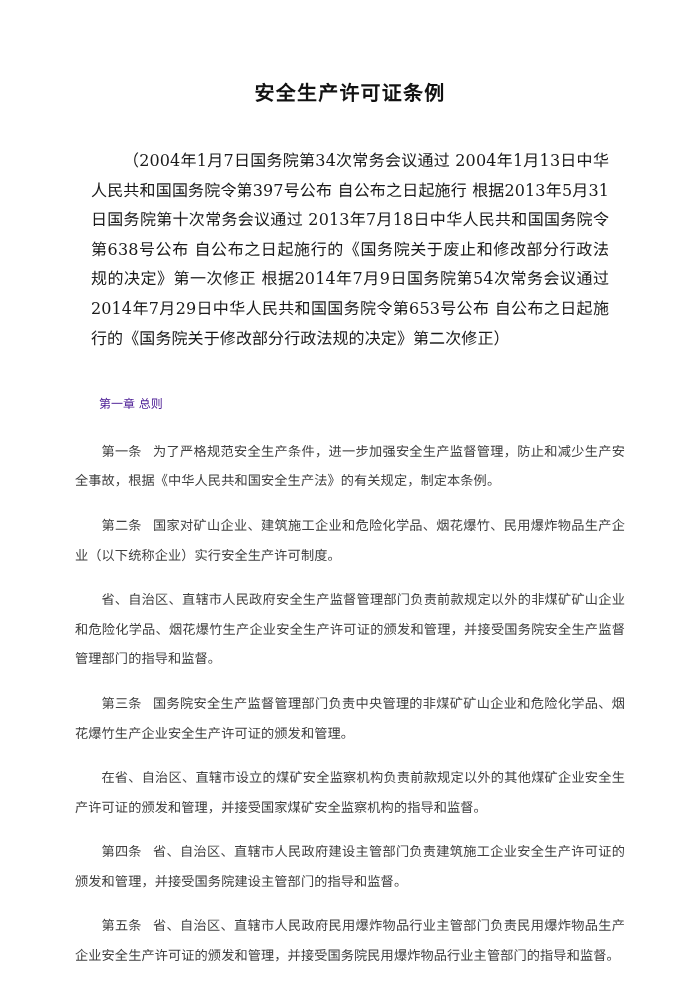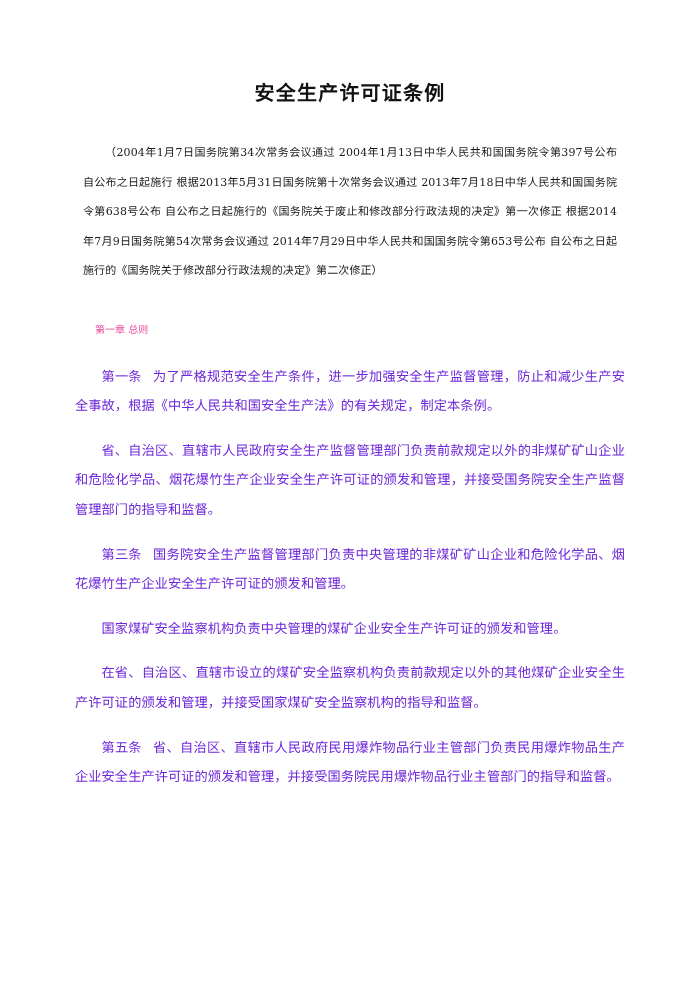--- a/index.html
+++ b/index.html
@@ -31,47 +31,47 @@
     font-weight: bold;
     text-align: center;
     letter-spacing: 1.2px;
     color: #111111;
     margin: 0;
     padding-top: 80px;
     padding-bottom: 0;
     line-height: 1.3;
   }
   .preamble {
-    margin: 8px;
+    margin: 16px;
     padding-top: 24px;
-    font-size: 11px;
+    font-size: 16px;
     line-height: 29.6px;
     text-align: justify;
     text-justify: inter-ideograph;
     text-indent: 2em;
     color: #1a1a1a;
     letter-spacing: 0.1px;
   }
   .chapter {
     margin: 0;
     padding-top: 21px;
-    font-size: 10px;
+    font-size: 12px;
     line-height: 29.6px;
     text-indent: 2em;
-    color: #ec4899;
+    color: #4c1d95;
   }
   .para {
     margin: 0;
     padding-top: 15px;
     font-size: 13.2px;
     line-height: 29.6px;
     text-align: justify;
     text-justify: inter-ideograph;
     text-indent: 2em;
-    color: #6d28d9;
+    color: #404040;
     letter-spacing: 0.1px;
   }
   .para-first {
     padding-top: 17px;
   }
   .art-label {
     margin-right: 0.85em;
   }
 </style>
 </head>
@@ -81,21 +81,22 @@
   <div class="content">
 
     <h1 class="doc-title">安全生产许可证条例</h1>
 
     <p class="preamble">（2004年1月7日国务院第34次常务会议通过  2004年1月13日中华人民共和国国务院令第397号公布  自公布之日起施行  根据2013年5月31日国务院第十次常务会议通过  2013年7月18日中华人民共和国国务院令第638号公布  自公布之日起施行的《国务院关于废止和修改部分行政法规的决定》第一次修正  根据2014年7月9日国务院第54次常务会议通过  2014年7月29日中华人民共和国国务院令第653号公布  自公布之日起施行的《国务院关于修改部分行政法规的决定》第二次修正）</p>
 
     <p class="chapter">第一章  总则</p>
 
     <div id="article-list">
         <p class="para para-first"><span class="art-label">第一条</span><span>为了严格规范安全生产条件，进一步加强安全生产监督管理，防止和减少生产安全事故，根据《中华人民共和国安全生产法》的有关规定，制定本条例。</span></p>
+        <p class="para"><span class="art-label">第二条</span><span>国家对矿山企业、建筑施工企业和危险化学品、烟花爆竹、民用爆炸物品生产企业（以下统称企业）实行安全生产许可制度。</span></p>
         <p class="para"><span>省、自治区、直辖市人民政府安全生产监督管理部门负责前款规定以外的非煤矿矿山企业和危险化学品、烟花爆竹生产企业安全生产许可证的颁发和管理，并接受国务院安全生产监督管理部门的指导和监督。</span></p>
         <p class="para"><span class="art-label">第三条</span><span>国务院安全生产监督管理部门负责中央管理的非煤矿矿山企业和危险化学品、烟花爆竹生产企业安全生产许可证的颁发和管理。</span></p>
-        <p class="para"><span>国家煤矿安全监察机构负责中央管理的煤矿企业安全生产许可证的颁发和管理。</span></p>
         <p class="para"><span>在省、自治区、直辖市设立的煤矿安全监察机构负责前款规定以外的其他煤矿企业安全生产许可证的颁发和管理，并接受国家煤矿安全监察机构的指导和监督。</span></p>
+        <p class="para"><span class="art-label">第四条</span><span>省、自治区、直辖市人民政府建设主管部门负责建筑施工企业安全生产许可证的颁发和管理，并接受国务院建设主管部门的指导和监督。</span></p>
         <p class="para"><span class="art-label">第五条</span><span>省、自治区、直辖市人民政府民用爆炸物品行业主管部门负责民用爆炸物品生产企业安全生产许可证的颁发和管理，并接受国务院民用爆炸物品行业主管部门的指导和监督。</span></p>
       </div>
 
   </div>
 </div>
 
 </body></html>

